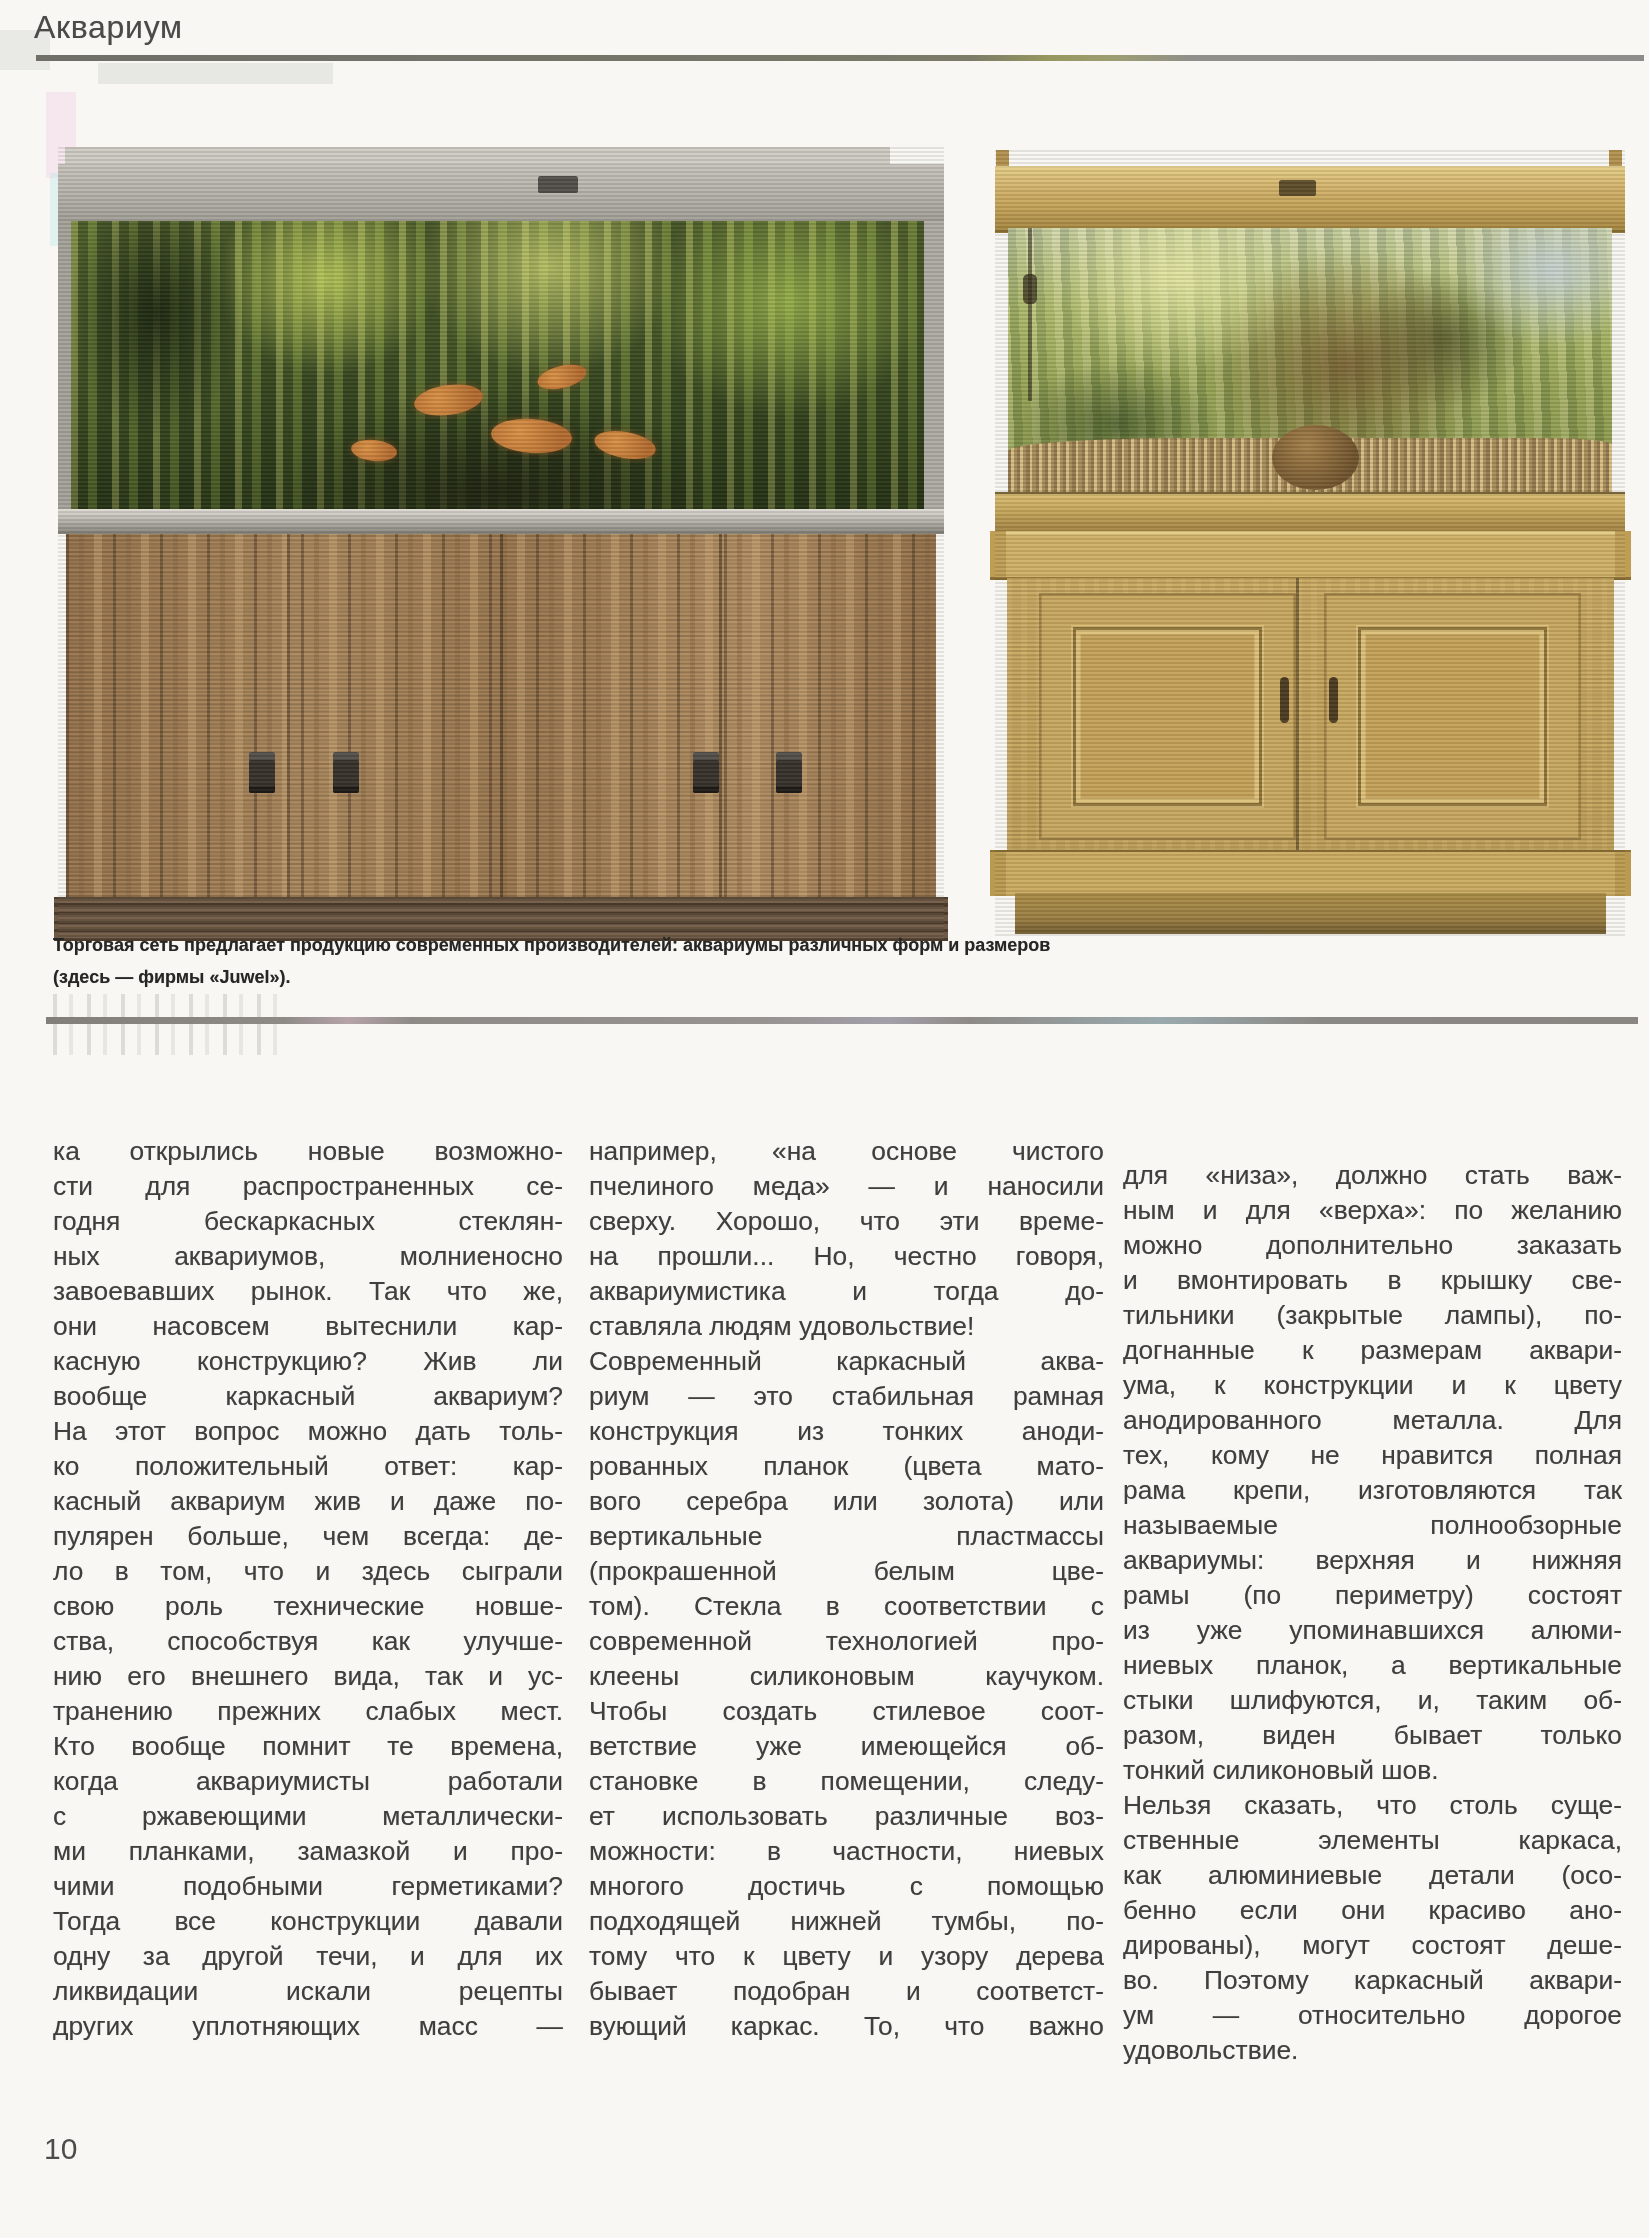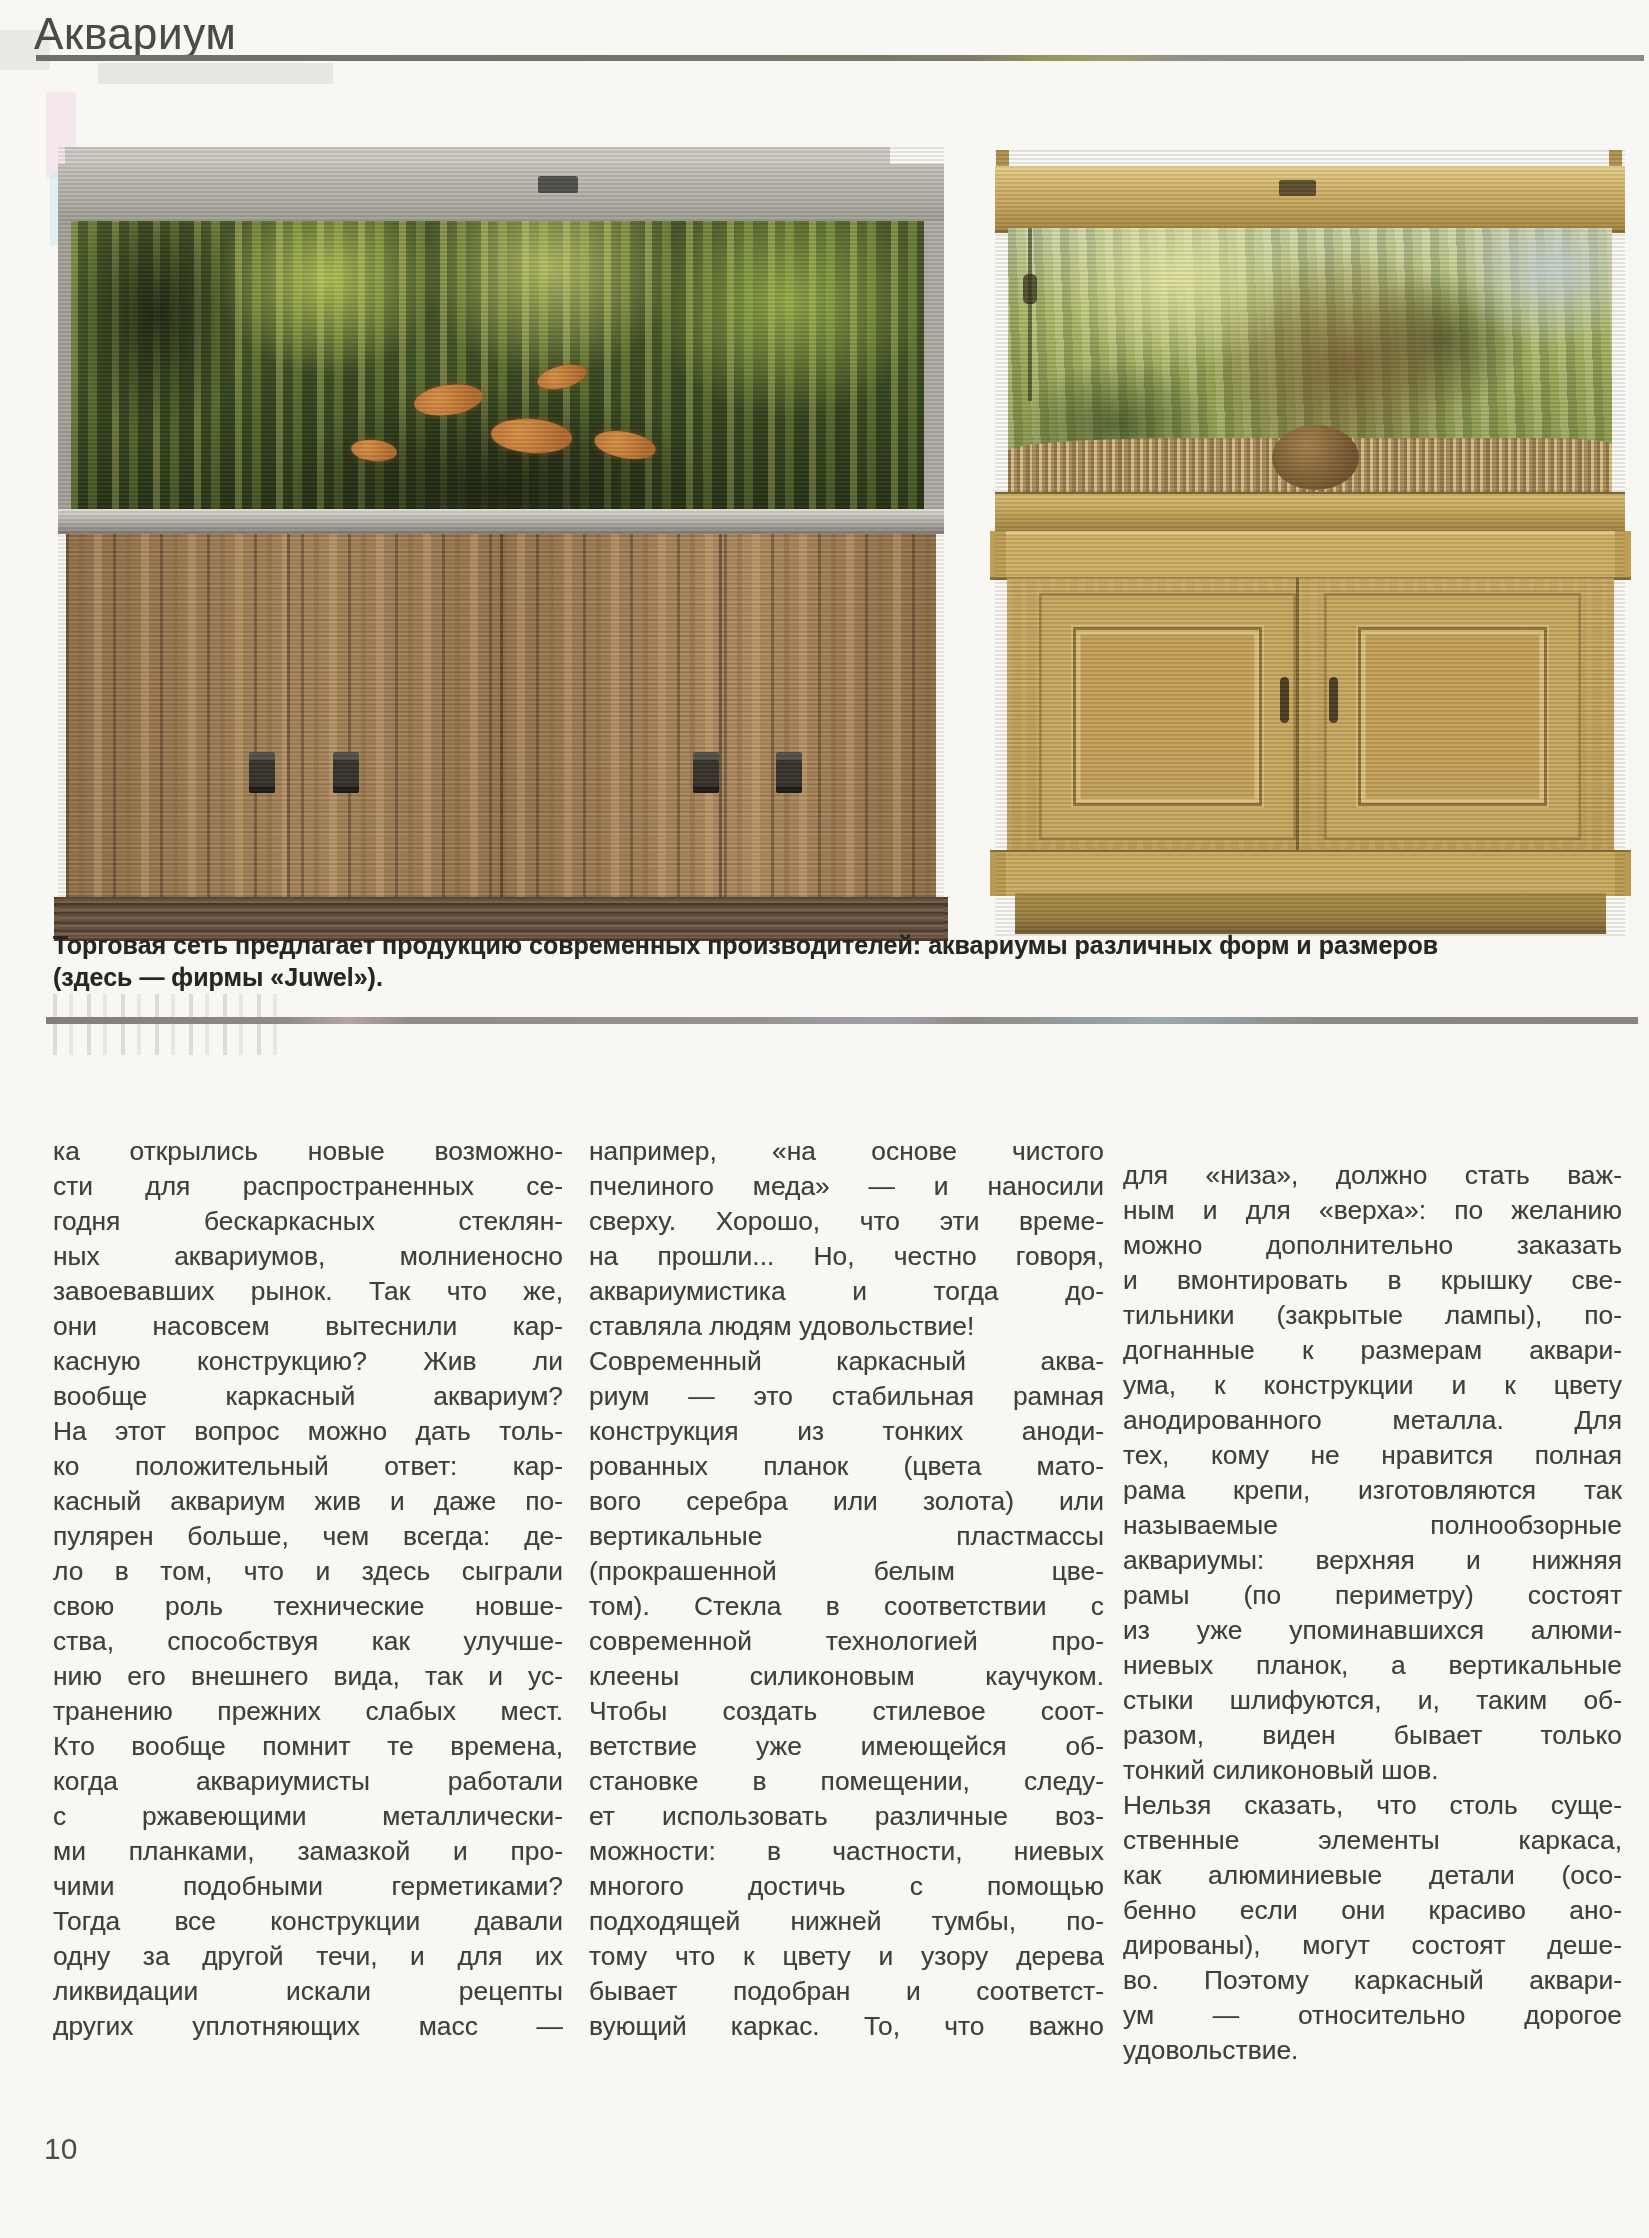--- a/index.html
+++ b/index.html
@@ -7,21 +7,21 @@
     width:1650px;height:2239px;position:relative;overflow:hidden;
     background:#f8f7f3;
     font-family:"Liberation Sans", sans-serif;
     -webkit-font-smoothing:antialiased;
   }
   .abs{position:absolute;}
 
   
   .header-title{
     left:34px;top:9.2px;
-    font-size:44px;color:#4a4a48;letter-spacing:0.7px;
+    font-size:32px;color:#4a4a48;letter-spacing:0.7px;
     text-shadow:0 0 0.7px rgba(70,70,70,.45);
   }
   .header-rule{
     left:36px;top:55px;width:1608px;height:6px;
     background:linear-gradient(90deg,#6f6f68 0%,#757569 40%,#7b7b68 58%,#97975f 63%,#9d9d72 67%,#8f8f8b 72%,#8c8c8a 100%);
   }
 
   
   .art-left-gray{left:0;top:30px;width:50px;height:40px;background:#e9e9e6;}
   .art-under-rule{left:98px;top:63px;width:235px;height:21px;background:#e1e1dd;opacity:.75;}
@@ -119,21 +119,21 @@
   .pr-doorseam{left:301px;top:428px;width:2.6px;height:272px;background:rgba(60,45,20,.55);}
   .pr-handle{position:absolute;width:9.2px;height:46px;background:#4a3a20;border-radius:4.6px;}
   .pr-plinth{left:-5.3px;top:700px;width:641px;height:44px;background:#cbab61;
     border-top:2.6px solid #8d7136;
     box-shadow:inset 16px 0 0 #ba9a50, inset -16px 0 0 #ba9a50;}
   .pr-base{left:20px;top:743px;width:591px;height:41px;
     background:linear-gradient(180deg,#a98c46,#9c7f42 60%,#6f5a2e);}
 
   
   .caption{left:53px;top:929px;width:1551px;
-    font-size:25px;font-weight:700;line-height:32px;color:#262624;
+    font-size:18px;font-weight:700;line-height:32px;color:#262624;
     text-shadow:0 0 0.7px rgba(40,40,40,.4);}
 
   
   .divider-rule{left:46px;top:1017px;width:1592px;height:6.6px;
     background:linear-gradient(90deg,#827f7b,#8e8b87 15%,#b5a3a8 19%,#8e8b87 23%,#969391 45%,#a39fa9 53%,#8e8b87 58%,#9aa9ad 70%,#8b8985 80%,#8a8783);}
 
   
   .col{position:absolute;top:1134px;color:#403f3d;font-size:26.4px;line-height:35px;
     text-shadow:0 0 0.7px rgba(64,63,61,.4);}
   .col1{left:53px;width:510px;}

